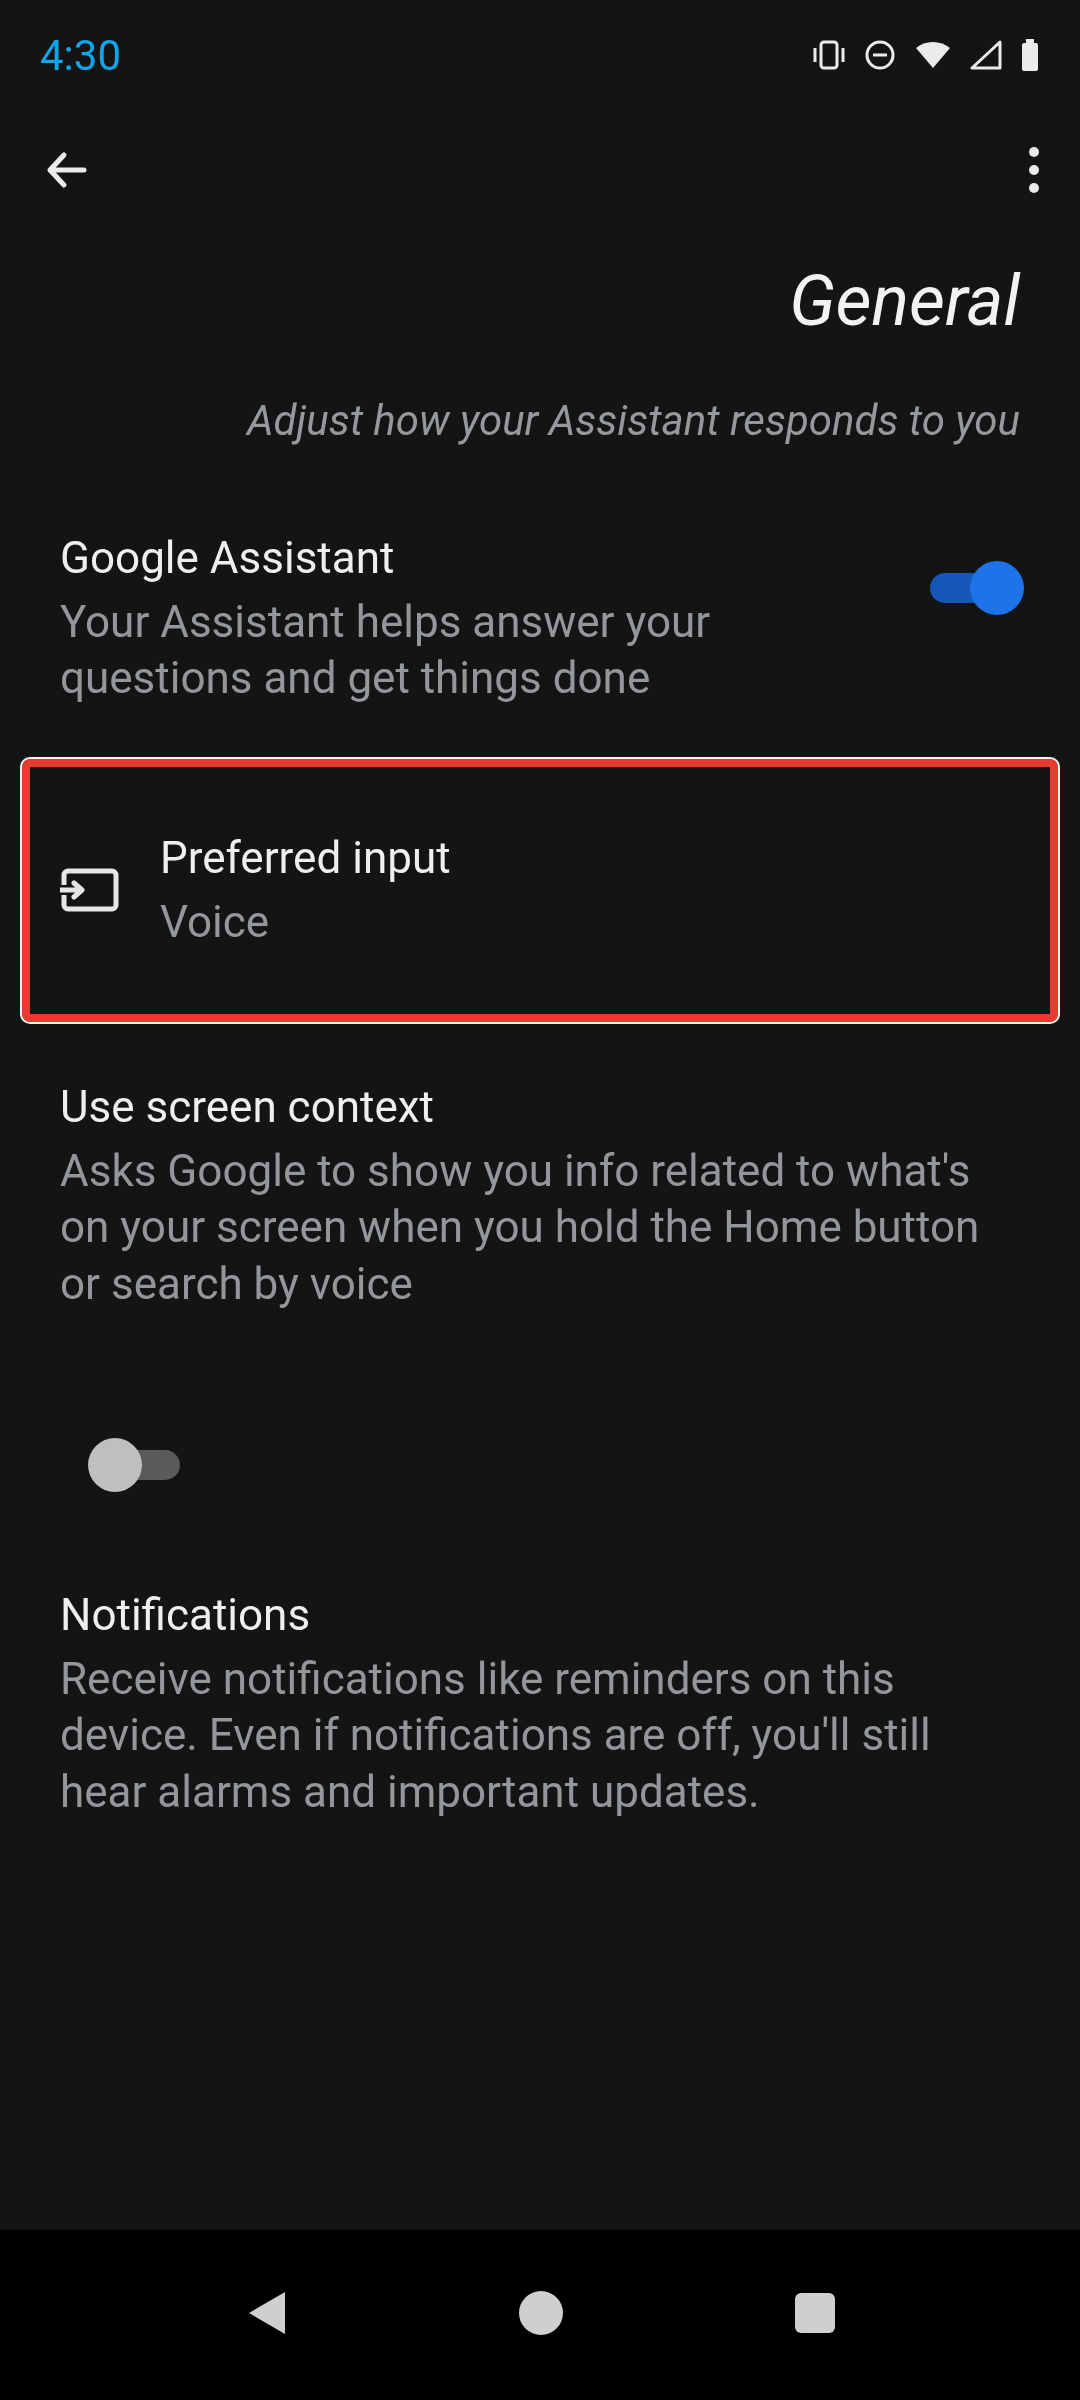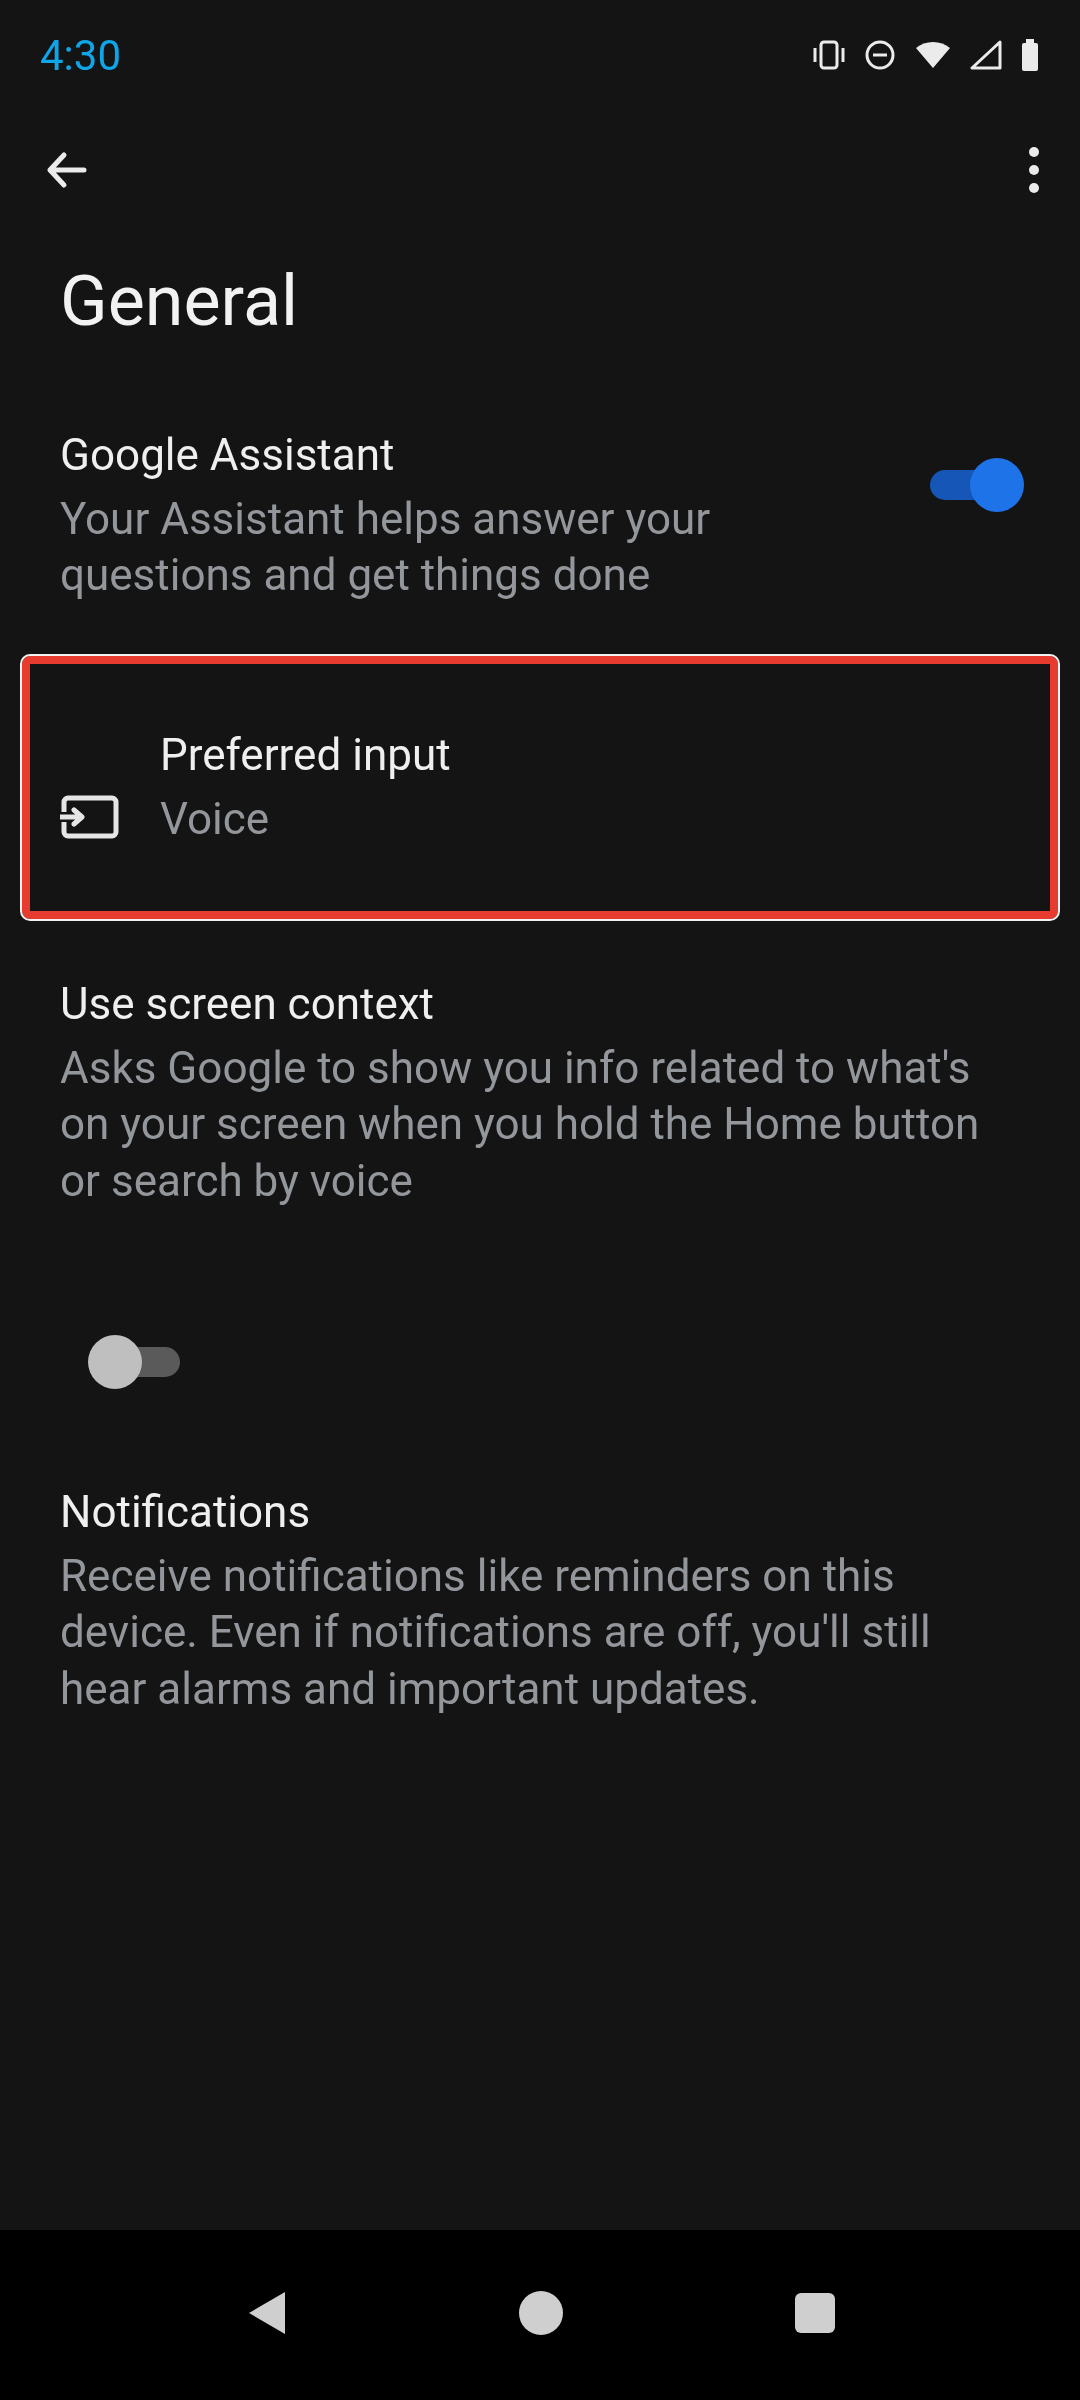--- a/index.html
+++ b/index.html
@@ -37,22 +37,23 @@
     display: flex;
     align-items: center;
     justify-content: space-between;
     padding: 50px 40px 30px 40px;
     height: 140px;
   }
   .icon-btn { display:flex; align-items:center; justify-content:center; }
 
   
   .title-area {
-    text-align: left;
+    text-align: right;
     padding: 30px 60px 10px 60px;
+    font-style: italic;
   }
   .page-title {
     font-size: 70px;
     font-weight: 400;
     color: #f2f2f2;
   }
   .page-subtitle {
     margin-top: 54px;
     font-size: 42px;
     color: #95999e;
@@ -74,21 +75,21 @@
     line-height: 1.25;
   }
   .row .desc {
     margin-top: 8px;
     font-size: 44px;
     color: #93979c;
     line-height: 1.28;
   }
 
   .row-with-icon {
-    align-items: flex-end;
+    align-items: center;
     padding-left: 60px;
   }
   .leading-icon {
     width: 60px;
     height: 60px;
     margin-right: 40px;
     display:flex; align-items:center; justify-content:center;
     color: #e6e6e6;
   }
 
@@ -193,20 +194,21 @@
     <svg width="12" height="48" viewBox="0 0 12 48" fill="#ebebeb">
         <circle cx="6" cy="6" r="5"></circle>
         <circle cx="6" cy="24" r="5"></circle>
         <circle cx="6" cy="42" r="5"></circle>
       </svg>
   </div>
 </div>
 
 <div class="title-area">
   <div class="page-title">General</div>
+  <div class="page-subtitle">Adjust how your Assistant responds to you</div>
 </div>
 
 <div class="list">
 
   <div class="row">
     <div class="texts">
       <div class="title">Google Assistant</div>
       <div class="desc">Your Assistant helps answer your questions and get things done</div>
     </div>
     <div class="switch-area">

